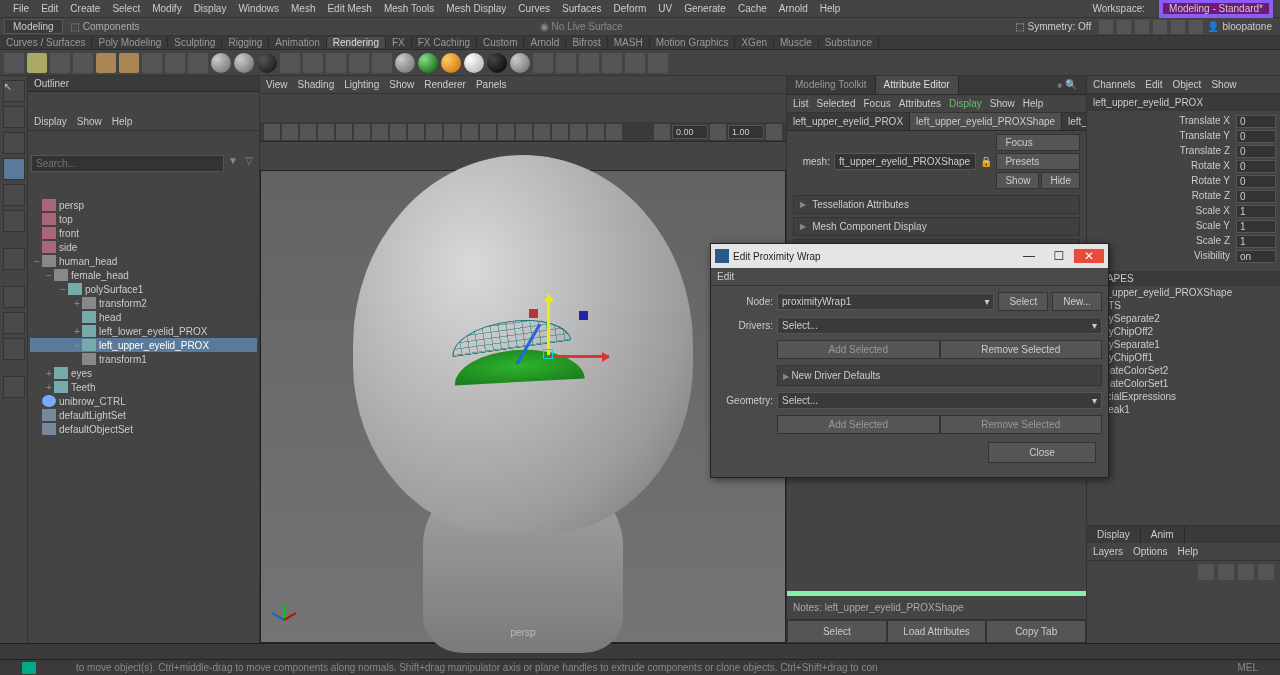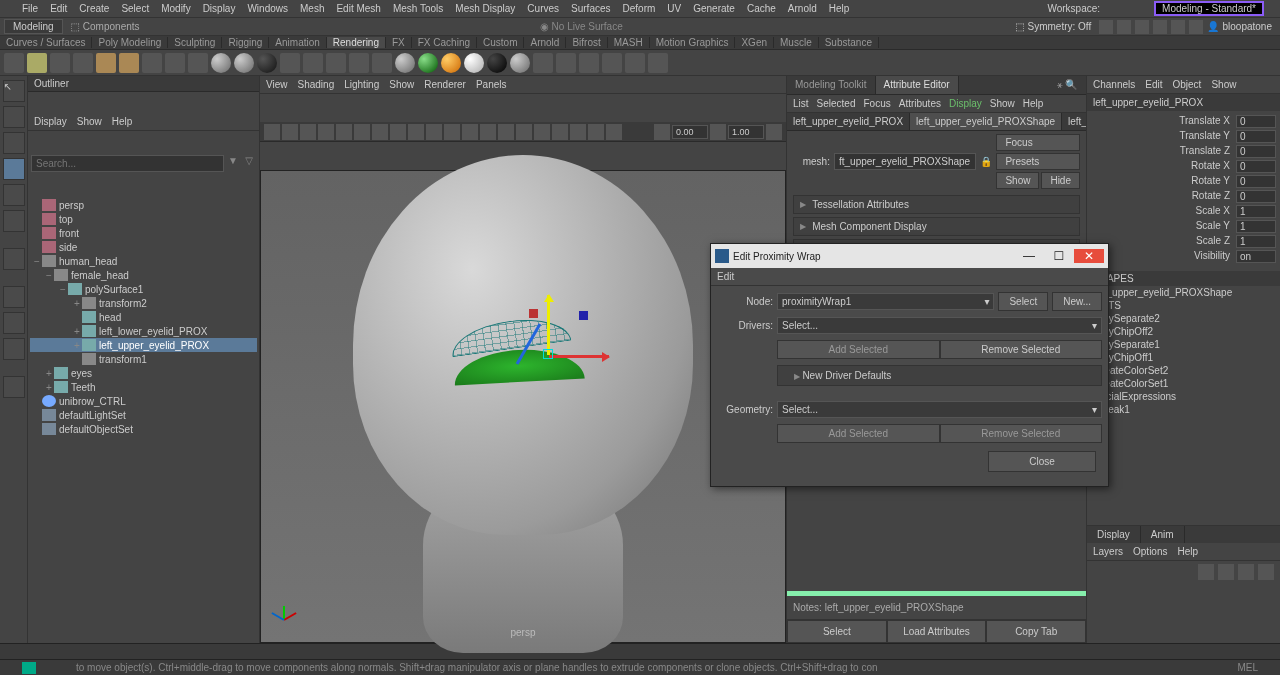--- a/index.html
+++ b/index.html
@@ -1,22 +1,22 @@
 <!DOCTYPE html>
 <html><head>
 <meta charset="utf-8">
 <style>
 * { margin: 0; padding: 0; box-sizing: border-box; font-family: Arial, sans-serif; font-size: 10px; }
 body { background: #444; color: #ccc; width: 1280px; height: 675px; overflow: hidden; position: relative; }
 
 
-.menubar { background: #444; height: 18px; display: flex; align-items: center; padding: 0 16px; border-bottom: 1px solid #333; }
+.menubar { background: #444; height: 18px; display: flex; align-items: center; padding: 0 7px; border-bottom: 1px solid #333; }
 .menubar span { padding: 0 6px; cursor: pointer; }
 .menubar .right { margin-left: auto; display: flex; align-items: center; gap: 8px; }
-.workspace-dropdown { background: #000000; padding: 1px 4px; border: 2px solid #8b5cf6; margin-left: 40px; }
+.workspace-dropdown { background: #701a75; padding: 1px 4px; border: 4px solid #8b5cf6; }
 
 
 .shelf-row { background: #444; height: 18px; display: flex; align-items: center; padding: 0 4px; font-size: 9px; border-bottom: 1px solid #333; }
 .mode-dropdown { background: #3a3a3a; padding: 1px 8px; margin-right: 8px; border: 1px solid #555; }
 .shelf-row .toggle { margin-right: 8px; color: #aaa; }
 .shelf-row .center { margin-left: auto; margin-right: auto; color: #888; }
 .shelf-row .sym { margin-right: 8px; }
 .shelf-row .right-icons { display: flex; gap: 4px; }
 .shelf-row .right-icons span { width: 14px; height: 14px; background: #555; display: inline-block; }
 .username { padding: 0 4px; }
@@ -141,21 +141,21 @@
 .dialog-titlebar .winbtn { width: 30px; text-align: center; cursor: pointer; font-size: 12px; }
 .dialog-titlebar .winbtn.close { background: #e74c3c; color: #fff; }
 .dialog-menu { padding: 3px 6px; font-size: 10px; border-bottom: 1px solid #333; }
 .dialog-body { padding: 6px; }
 .dialog-row { display: flex; align-items: center; gap: 4px; margin-bottom: 6px; font-size: 10px; }
 .dialog-row .rlabel { width: 56px; text-align: right; }
 .dialog-row select, .dialog-row .dd { flex: 1; background: #3a3a3a; border: 1px solid #555; color: #ccc; padding: 2px 4px; font-size: 10px; }
 .dialog-row button { background: #555; border: 1px solid #333; color: #ccc; padding: 3px 10px; font-size: 10px; cursor: pointer; }
 .btn-pair { display: flex; gap: 0; margin-left: 60px; }
 .btn-pair button { flex: 1; background: #555; border: 1px solid #333; color: #999; padding: 3px; font-size: 10px; cursor: pointer; }
-.dialog-collapse { background: #404040; border: 1px solid #333; margin: 6px 0 15px 60px; padding: 4px 16px; font-size: 10px; cursor: pointer; }
+.dialog-collapse { background: #404040; border: 1px solid #333; margin: 6px 0 6px 60px; padding: 4px 5px; font-size: 10px; cursor: pointer; }
 .dialog-collapse::before { content: '▶ '; font-size: 8px; color: #888; }
 .dialog-footer { display: flex; justify-content: flex-end; padding: 8px 6px; }
 .dialog-footer button { width: 108px; background: #555; border: 1px solid #333; color: #ccc; padding: 4px; font-size: 10px; cursor: pointer; }
 
 
 .timeline { height: 16px; background: #3a3a3a; border-top: 1px solid #222; }
 .statusbar { height: 16px; background: #3a3a3a; border-top: 1px solid #222; font-size: 9px; color: #888; padding: 2px 22px; display: flex; align-items: center; }
 </style>
 </head>
 <body>

